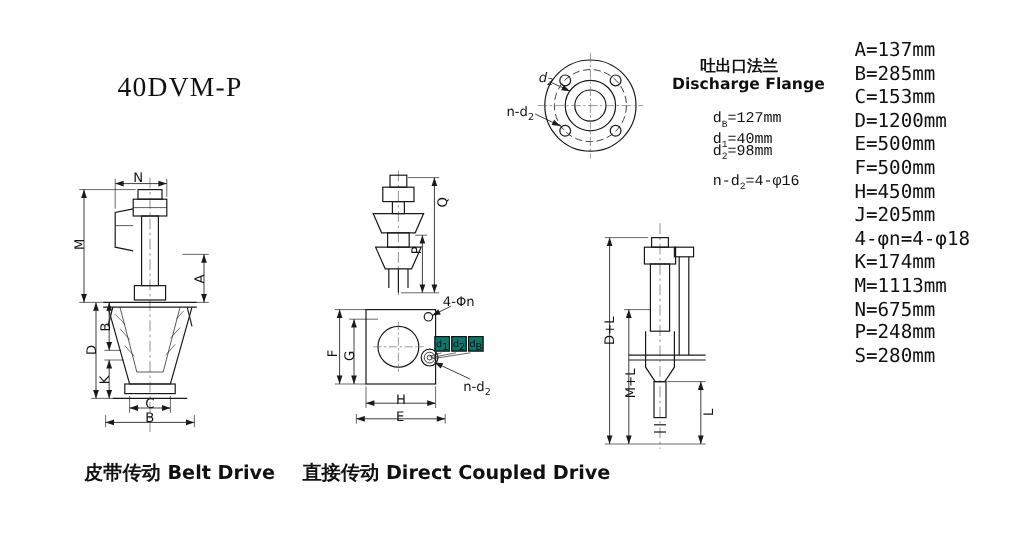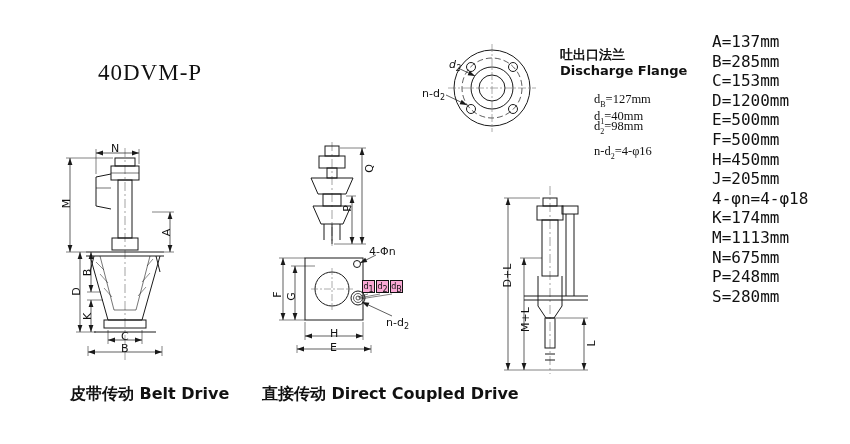--- a/index.html
+++ b/index.html
@@ -5,29 +5,29 @@
   *{margin:0;padding:0;box-sizing:border-box}
   html,body{background:#fff}
   #canvas{position:relative;width:850px;height:444px;background:#fff;overflow:hidden;
           font-family:"DejaVu Sans",sans-serif;color:#111}
   svg{position:absolute;left:0;top:0}
   .title{position:absolute;left:98px;top:60px;font-family:"Liberation Serif",serif;
          font-weight:normal;font-size:23px;letter-spacing:1px}
   .lbl{position:absolute;font-size:11px;line-height:1;white-space:nowrap;color:#111}
   .rot{transform:rotate(-90deg);transform-origin:center}
   .caption{position:absolute;font-size:16px;font-weight:bold;white-space:nowrap}
-  .flghead{position:absolute;left:560px;width:112px;text-align:left;font-size:13px;
+  .flghead{position:absolute;left:560px;width:112px;text-align:center;font-size:13px;
            font-weight:bold;white-space:nowrap}
-  .spec{position:absolute;left:594px;font-family:Liberation Serif, serif;
+  .spec{position:absolute;left:594px;font-family:Liberation Mono, monospace;
         font-size:12.5px;white-space:nowrap}
   .dimlist{position:absolute;left:712px;top:32px;font-family:"DejaVu Sans Mono",monospace;
            font-size:16px;line-height:19.6px;white-space:nowrap}
   sub{font-size:8px;line-height:0}
   .dbox{position:absolute;width:13px;height:13px;border:1px solid #111;font-size:8px;
-        text-align:center;line-height:11px;background:#f9a8d4}
+        text-align:center;line-height:11px;background:#0f766e}
 </style>
 </head>
 <body>
 
 <div id="canvas">
 
   <svg width="850" height="444" viewBox="0 0 850 444">
     <defs>
       <marker id="arr" markerUnits="userSpaceOnUse" markerWidth="9" markerHeight="8" refX="7.5" refY="4" orient="auto-start-reverse">
         <path d="M0.5 1.6 L7.5 4 L0.5 6.4 Z" fill="#1a1a1a"></path>
@@ -162,21 +162,21 @@
       <line x1="380" y1="294" x2="359" y2="298" stroke-width="0.55"></line>
       <line x1="392" y1="294" x2="360" y2="299" stroke-width="0.55"></line>
       <path d="M446 95 L467 105" stroke-width="0.7" marker-end="url(#arr)"></path>
       <path d="M458 68 L475 76" stroke-width="0.7" marker-end="url(#arr)"></path>
     </g>
   </svg>
 
   <div class="title">40DVM-P</div>
 
   <div class="caption" style="left:70px;top:384px">皮带传动 Belt Drive</div>
-  <div class="caption" style="left:262px;top:384px">直接传动 Direct Coupled Drive</div>
+  <div class="caption" style="left:252px;top:384px">直接传动 Direct Coupled Drive</div>
 
   <div class="flghead" style="top:46px">吐出口法兰</div>
   <div class="flghead" style="top:63px">Discharge Flange</div>
 
   <div class="spec" style="top:92px"><span>d</span><sub>B</sub><span>=127mm</span></div>
   <div class="spec" style="top:109px"><span>d</span><sub>1</sub><span>=40mm</span></div>
   <div class="spec" style="top:119px"><span>d</span><sub>2</sub><span>=98mm</span></div>
   <div class="spec" style="top:144px"><span>n-d</span><sub>2</sub><span>=4-φ16</span></div>
 
   <span class="lbl" style="left:422px;top:88px"><span>n-d</span><sub>2</sub></span>

